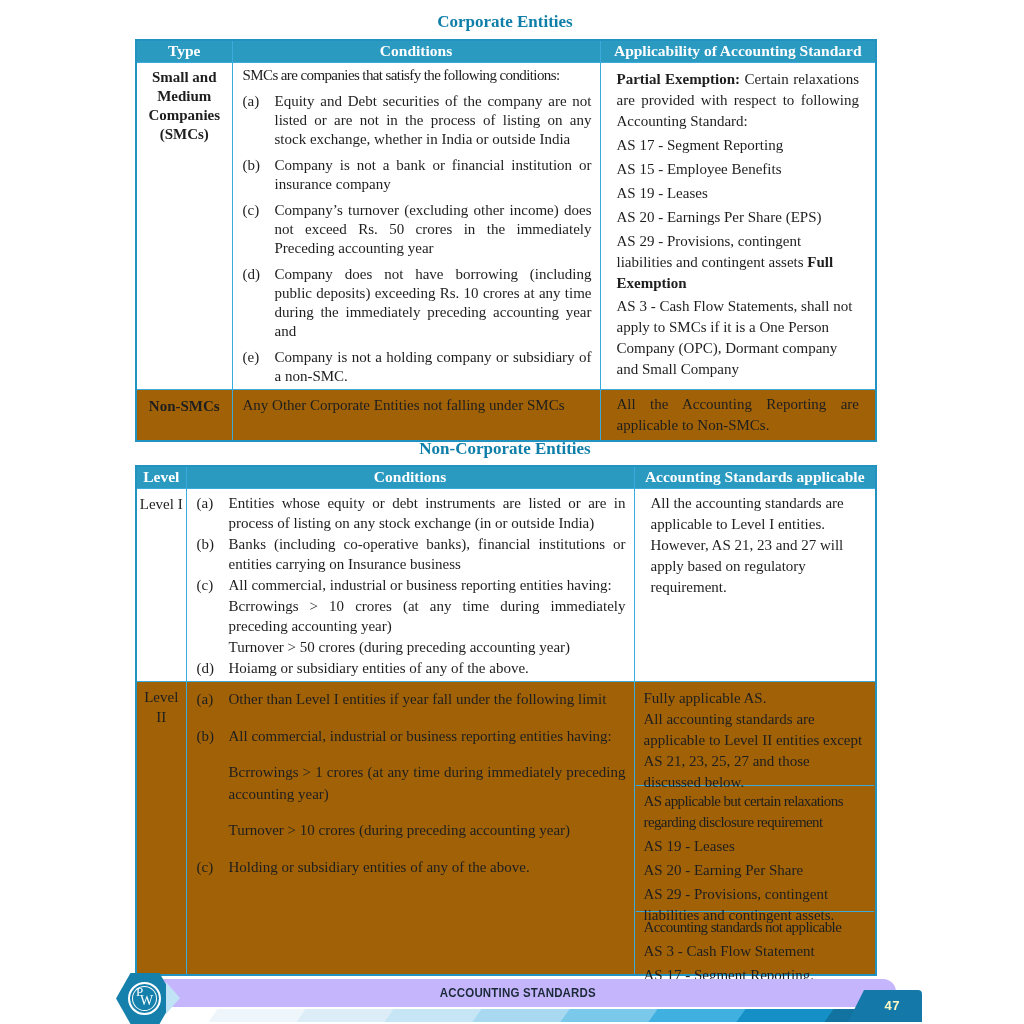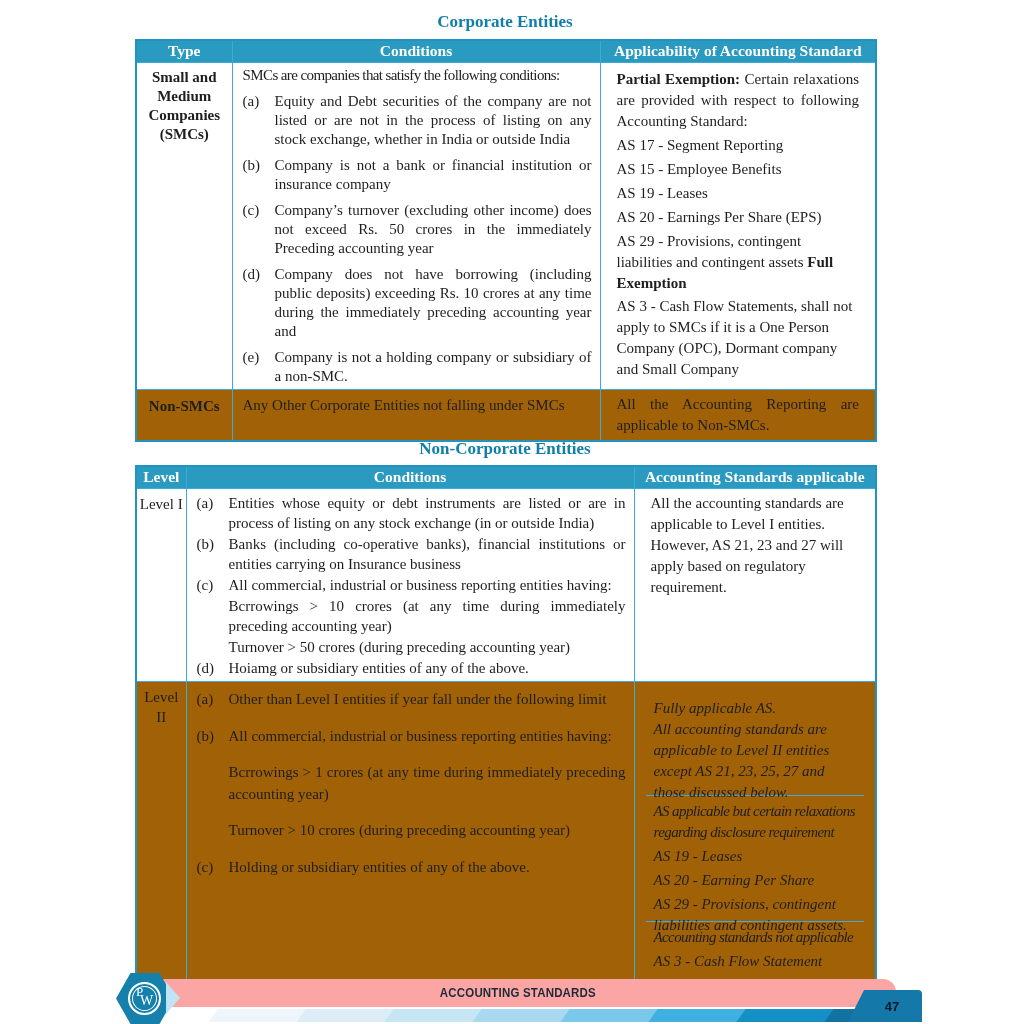--- a/index.html
+++ b/index.html
@@ -43,45 +43,45 @@
   .app p { margin:2px 0; }
 
   
   .t2a { line-height:20px; }
   .t2a .li { margin-top:1px; }
   .t2b { line-height:22px; }
   .t2b .li { margin-top:15px; }
   .subline { margin-top:14px; padding-left:32px; text-align:justify; }
   .t2a .subline { margin-top:1px; }
 
-  .p0 { padding:11px;font-style:italic; }
+  .p0 { padding:1px; }
   .sub { padding:5px 8px; font-size:15px; line-height:21px; }
   .s1 { height:103px; border-bottom:1.5px solid #3aabdc; }
   .s2 { height:126px; border-bottom:1.5px solid #3aabdc; }
   .s3 { height:48px; }
 
   
   #footer-bar {
     position:absolute; left:140px; top:979px; width:756px; height:28px;
-    background:#fca5a5; border-radius:6px 13px 0 6px;
+    background:#c4b5fd; border-radius:6px 13px 0 6px;
     display:flex; align-items:center; justify-content:center;
   }
   #footer-title {
     font-family:"Liberation Sans","DejaVu Sans",sans-serif; font-weight:bold;
     font-size:12.5px; color:#1b2a38; letter-spacing:0.2px; transform:scaleX(0.92);
   }
   #page-box {
     position:absolute; left:848px; top:990px; width:74px; height:32px;
     background:#1478a8; border-radius:9px 4px 0 0;
     clip-path:polygon(16px 0, 100% 0, 100% 100%, 0 100%);
     display:flex; align-items:center; justify-content:center; z-index:4;
   }
   #page-number {
-    font-family:Liberation Sans, sans-serif; font-weight:bold;
-    font-size:13px; color:#0f172a; padding-left:14px;
+    font-family:Liberation Mono, monospace; font-weight:bold;
+    font-size:13px; color:#fef9c3; padding-left:14px;
   }
   #logo {
     position:absolute; left:116px; top:973px; width:58px; height:51px;
     background:#1480ab; z-index:5;
     clip-path:polygon(25% 0,75% 0,100% 50%,75% 100%,25% 100%,0 50%);
   }
   #logo-ring {
     position:absolute; left:12px; top:9px; width:33px; height:33px;
     border:2px solid #ffffff; border-radius:50%;
     box-shadow:inset 0 0 0 2px #1480ab, inset 0 0 0 3px #ffffff;

